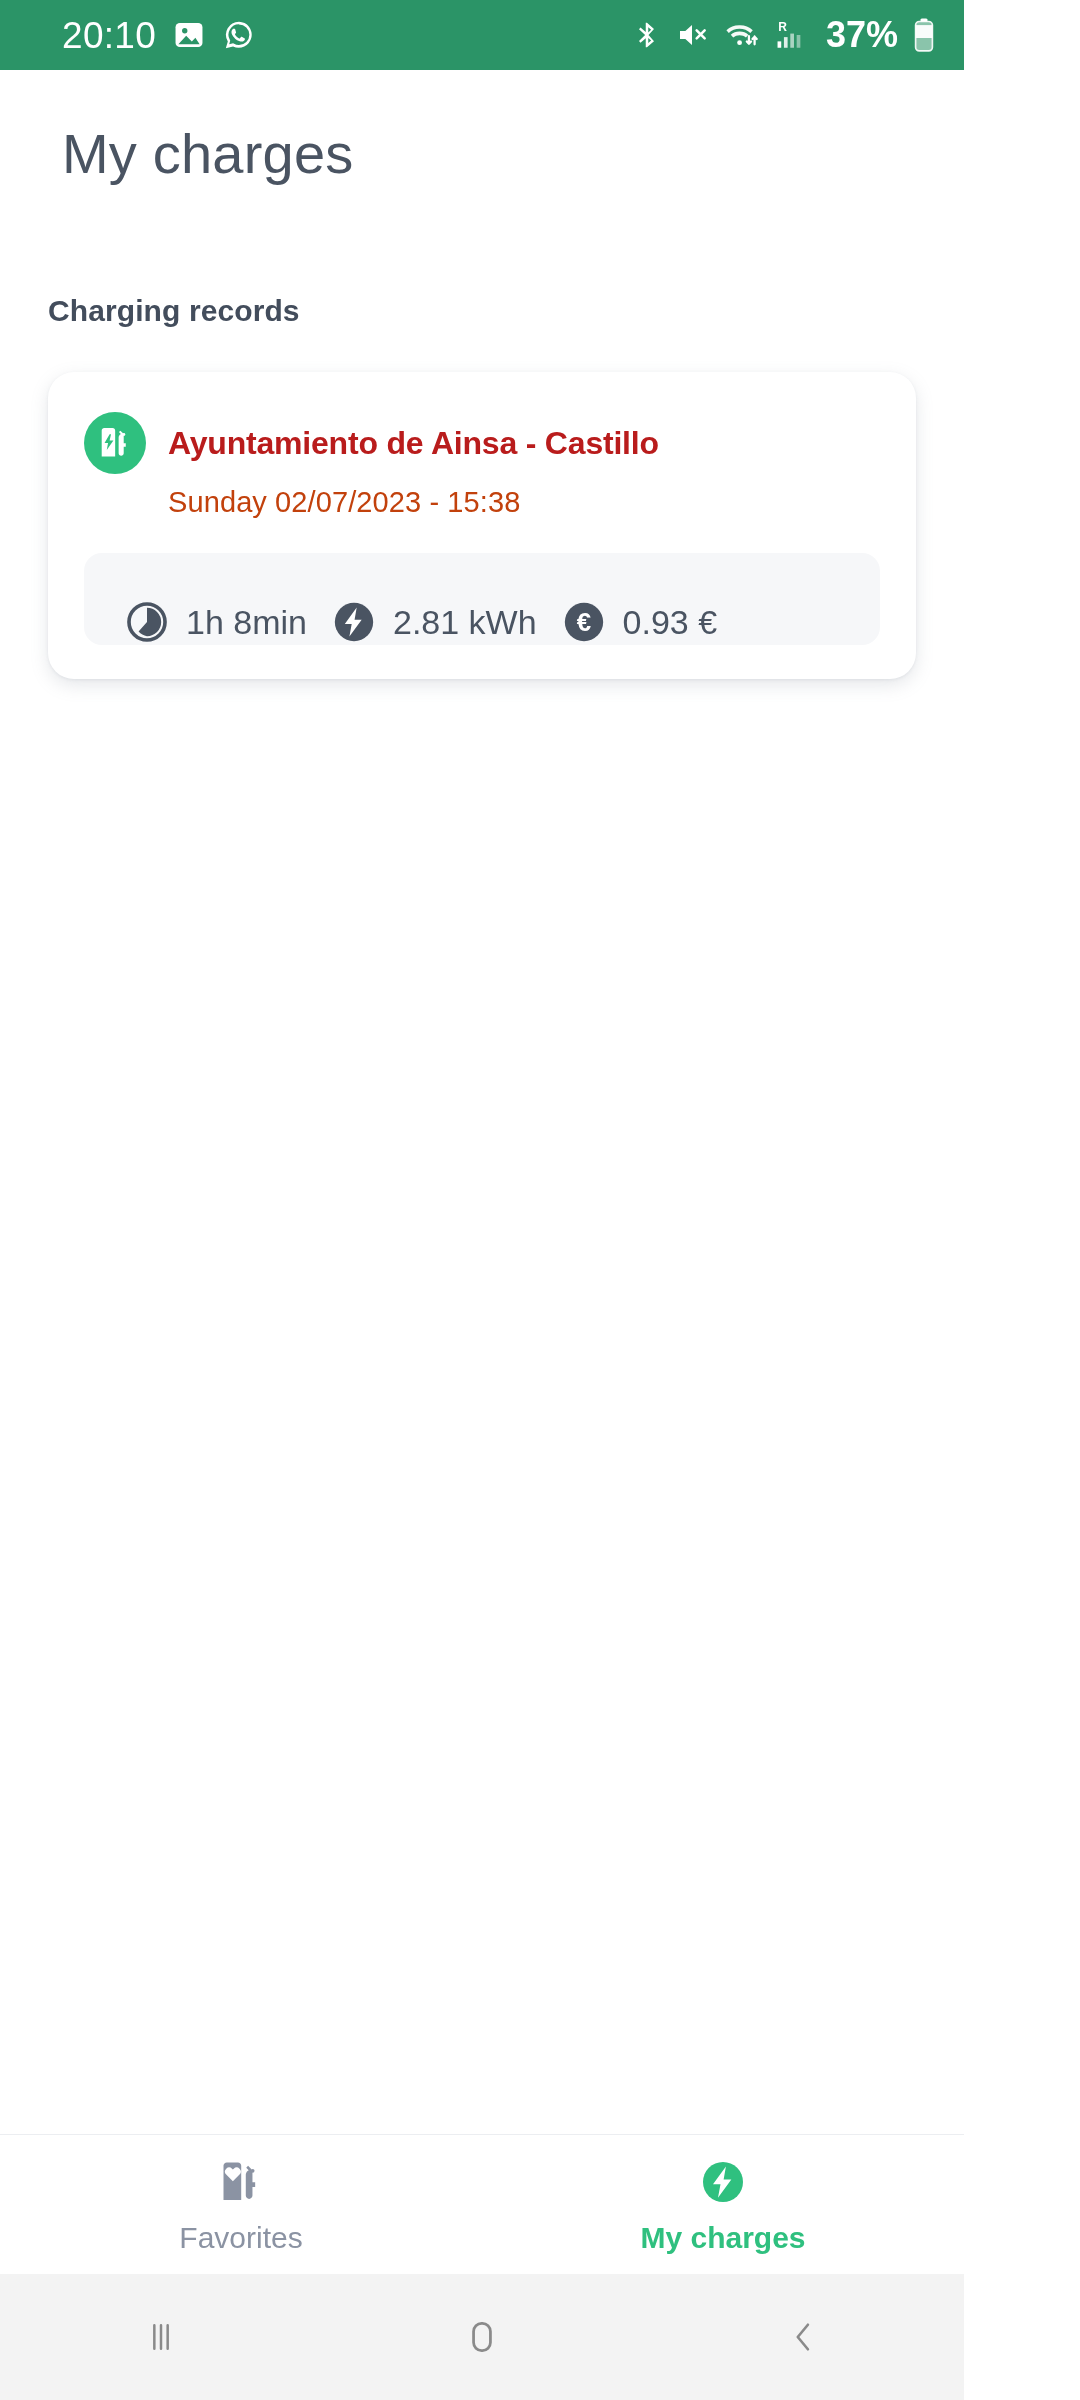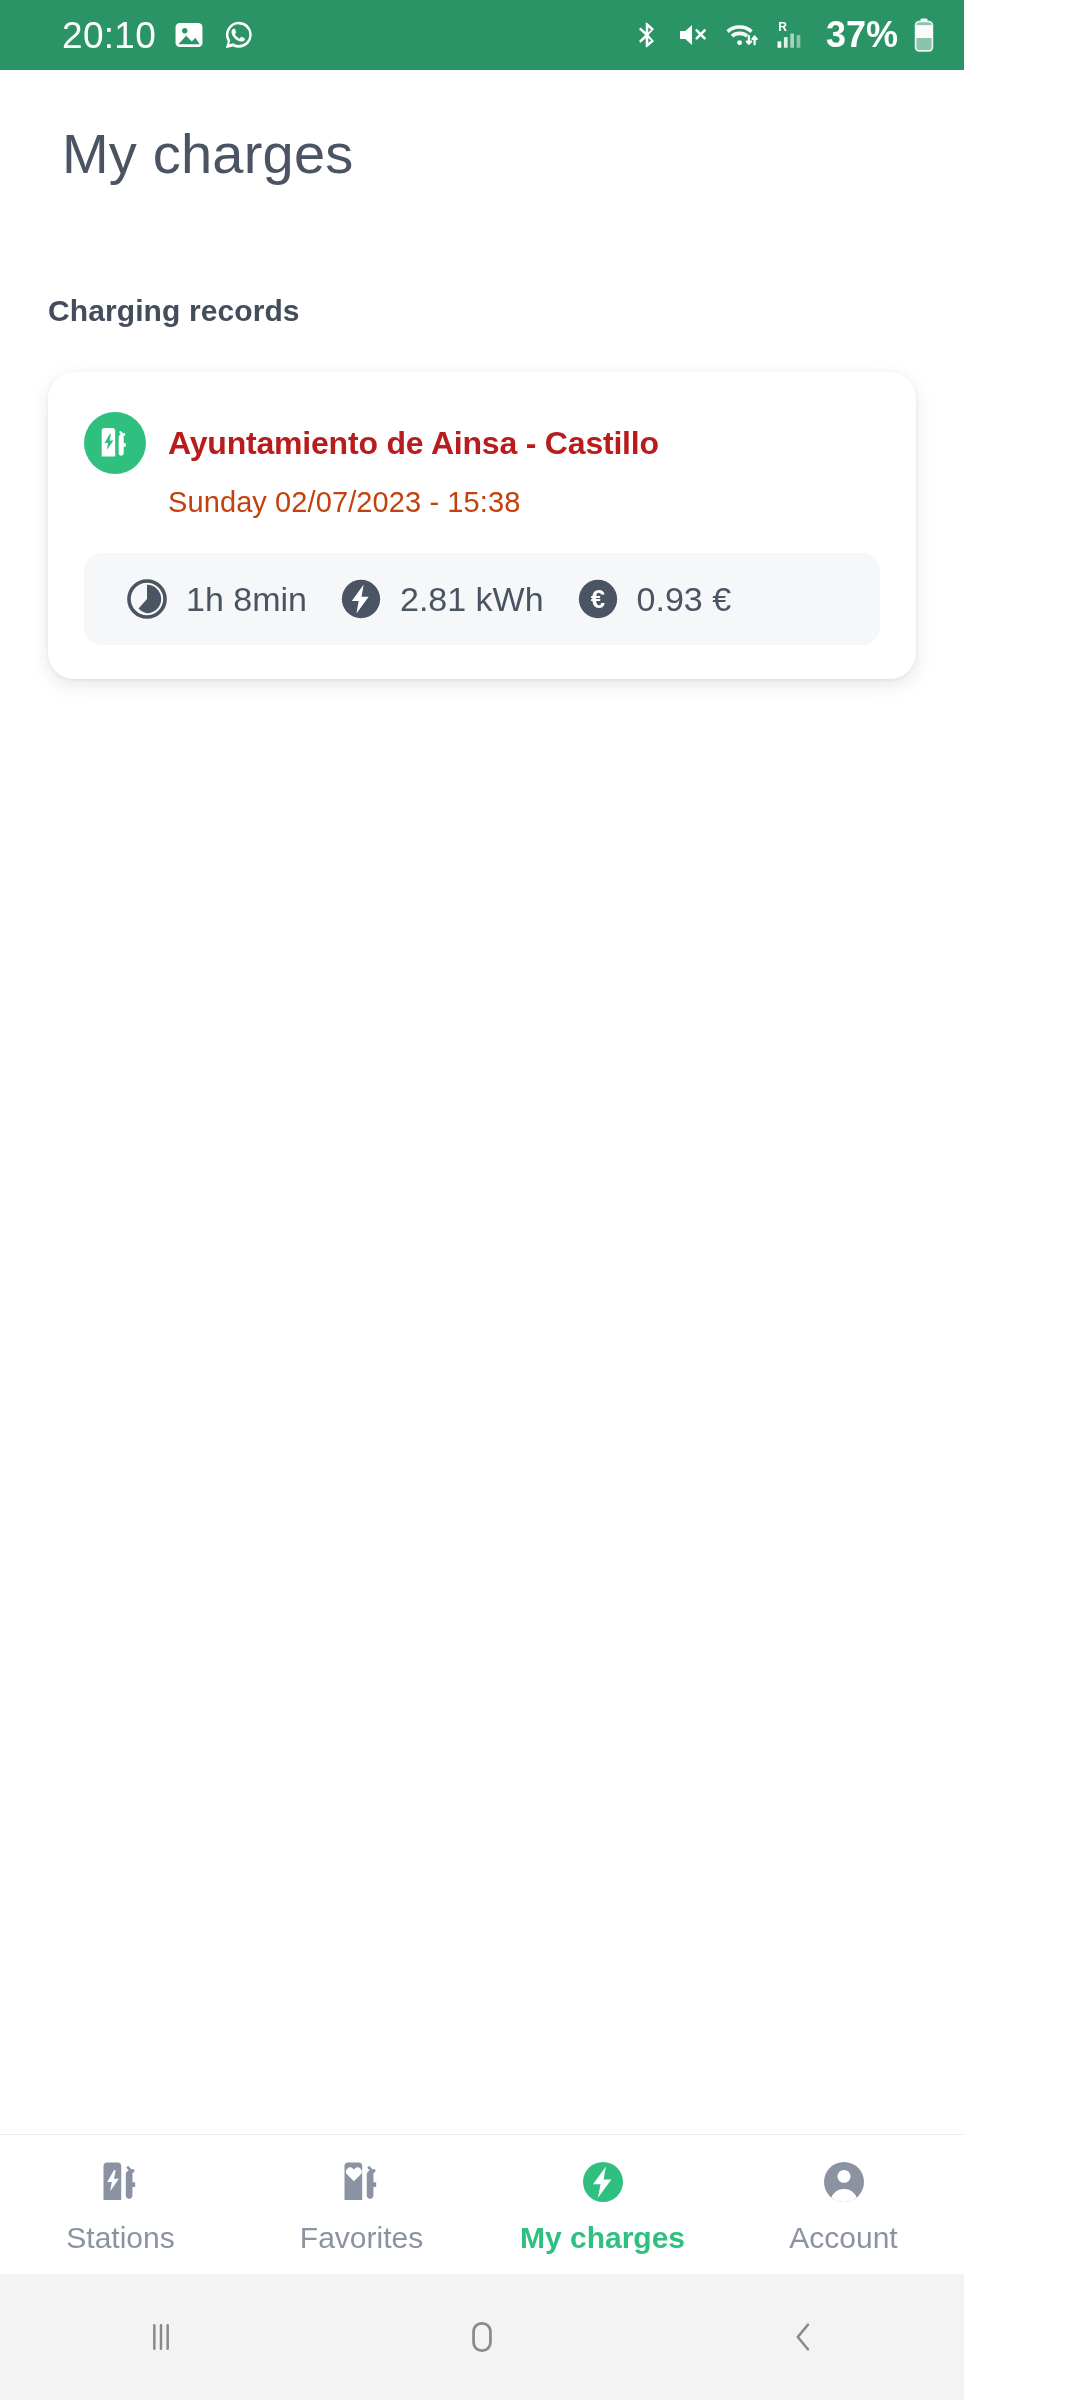--- a/index.html
+++ b/index.html
@@ -57,23 +57,23 @@
   }
   .card-date {
     margin:12px 0 0 84px;
     font-size:29px; color:#c2410c; font-weight:400; letter-spacing:.1px;
   }
   .stats {
     margin-top:34px;
     background:#f6f7f9;
     border-radius:18px;
     height:92px;
-    display:flex; align-items:center;
+    display:flex; align-items:flex-end;
     padding:0 40px;
-    gap:31px;
+    gap:24px;
   }
   .stat { display:flex; align-items:center; gap:16px; }
   .stat-val { font-size:34px; color:#4a5462; font-weight:400; white-space:nowrap; }
 
   
   .tabbar {
     flex:0 0 140px; height:140px;
     background:#ffffff;
     border-top:1px solid #eceef1;
     display:flex; align-items:center;
@@ -189,31 +189,20 @@
           </svg>
           <span class="stat-val">0.93 €</span>
         </div>
 
       </div>
     </div>
   </div>
 
   <div class="tabbar">
 
-    <div class="tab">
-      <div class="tab-ico">
-        <svg width="50" height="50" viewBox="0 0 24 24">
-          <path d="M3.6 4.2c0-.9.7-1.6 1.6-1.6h5.3c.9 0 1.6.7 1.6 1.6v16.4H3.6V4.2z" fill="#8b93a3"></path>
-          <path d="M8.6 6.4 5.4 12h2.2l-.8 4.4L11 10.4H8.6l.9-4z" fill="#ffffff"></path>
-          <path d="M14.3 7.2v11.3c0 .9.7 1.6 1.6 1.6s1.6-.7 1.6-1.6v-4.1h1.3v-2.3h-1.3V7.2c0-.6-.2-1.1-.6-1.5l-1.5-1.5-.9.9 1.2 1.2c-.5.2-.9.6-1.1 1.1a2 2 0 0 0-.3 1z" fill="#8b93a3"></path>
-          <circle cx="17.6" cy="6.6" r=".9" fill="#8b93a3"></circle>
-        </svg>
-      </div>
-      <span class="tab-label">Stations</span>
-    </div>
 
     <div class="tab">
       <div class="tab-ico">
         <svg width="50" height="50" viewBox="0 0 24 24">
           <path d="M3.6 4.2c0-.9.7-1.6 1.6-1.6h5.3c.9 0 1.6.7 1.6 1.6v16.4H3.6V4.2z" fill="#8b93a3"></path>
           <path d="M8.1 11.6 4.9 8.4a2 2 0 0 1 0-2.8 2 2 0 0 1 2.8 0l.4.4.4-.4a2 2 0 0 1 2.8 0 2 2 0 0 1 0 2.8l-3.2 3.2z" fill="#ffffff"></path>
           <path d="M14.3 7.2v11.3c0 .9.7 1.6 1.6 1.6s1.6-.7 1.6-1.6v-4.1h1.3v-2.3h-1.3V7.2c0-.6-.2-1.1-.6-1.5l-1.5-1.5-.9.9 1.2 1.2c-.5.2-.9.6-1.1 1.1a2 2 0 0 0-.3 1z" fill="#8b93a3"></path>
           <circle cx="17.6" cy="6.6" r=".9" fill="#8b93a3"></circle>
         </svg>
       </div>
@@ -223,30 +212,20 @@
     <div class="tab active">
       <div class="tab-ico">
         <svg width="50" height="50" viewBox="0 0 24 24">
           <circle cx="12" cy="12" r="9.6" fill="#2fc07f"></circle>
           <path d="M13.4 4.6 7.2 13.1h3.6l-1.2 6.4 6.4-8.7h-3.7l1.1-6.2z" fill="#ffffff"></path>
         </svg>
       </div>
       <span class="tab-label">My charges</span>
     </div>
 
-    <div class="tab">
-      <div class="tab-ico">
-        <svg width="50" height="50" viewBox="0 0 24 24">
-          <circle cx="12" cy="12" r="9.6" fill="#8b93a3"></circle>
-          <circle cx="12" cy="9.3" r="3.1" fill="#ffffff"></circle>
-          <path d="M5.9 19.4a6.6 6.6 0 0 1 12.2 0 9.5 9.5 0 0 1-12.2 0z" fill="#ffffff"></path>
-        </svg>
-      </div>
-      <span class="tab-label">Account</span>
-    </div>
   </div>
 
   <div class="navbar">
     <div class="nav-btn">
       <svg width="40" height="40" viewBox="0 0 24 24">
         <path d="M8 5v14M12 5v14M16 5v14" stroke="#8a8a8a" stroke-width="1.5" stroke-linecap="round"></path>
       </svg>
     </div>
     <div class="nav-btn">
       <svg width="44" height="44" viewBox="0 0 24 24">

